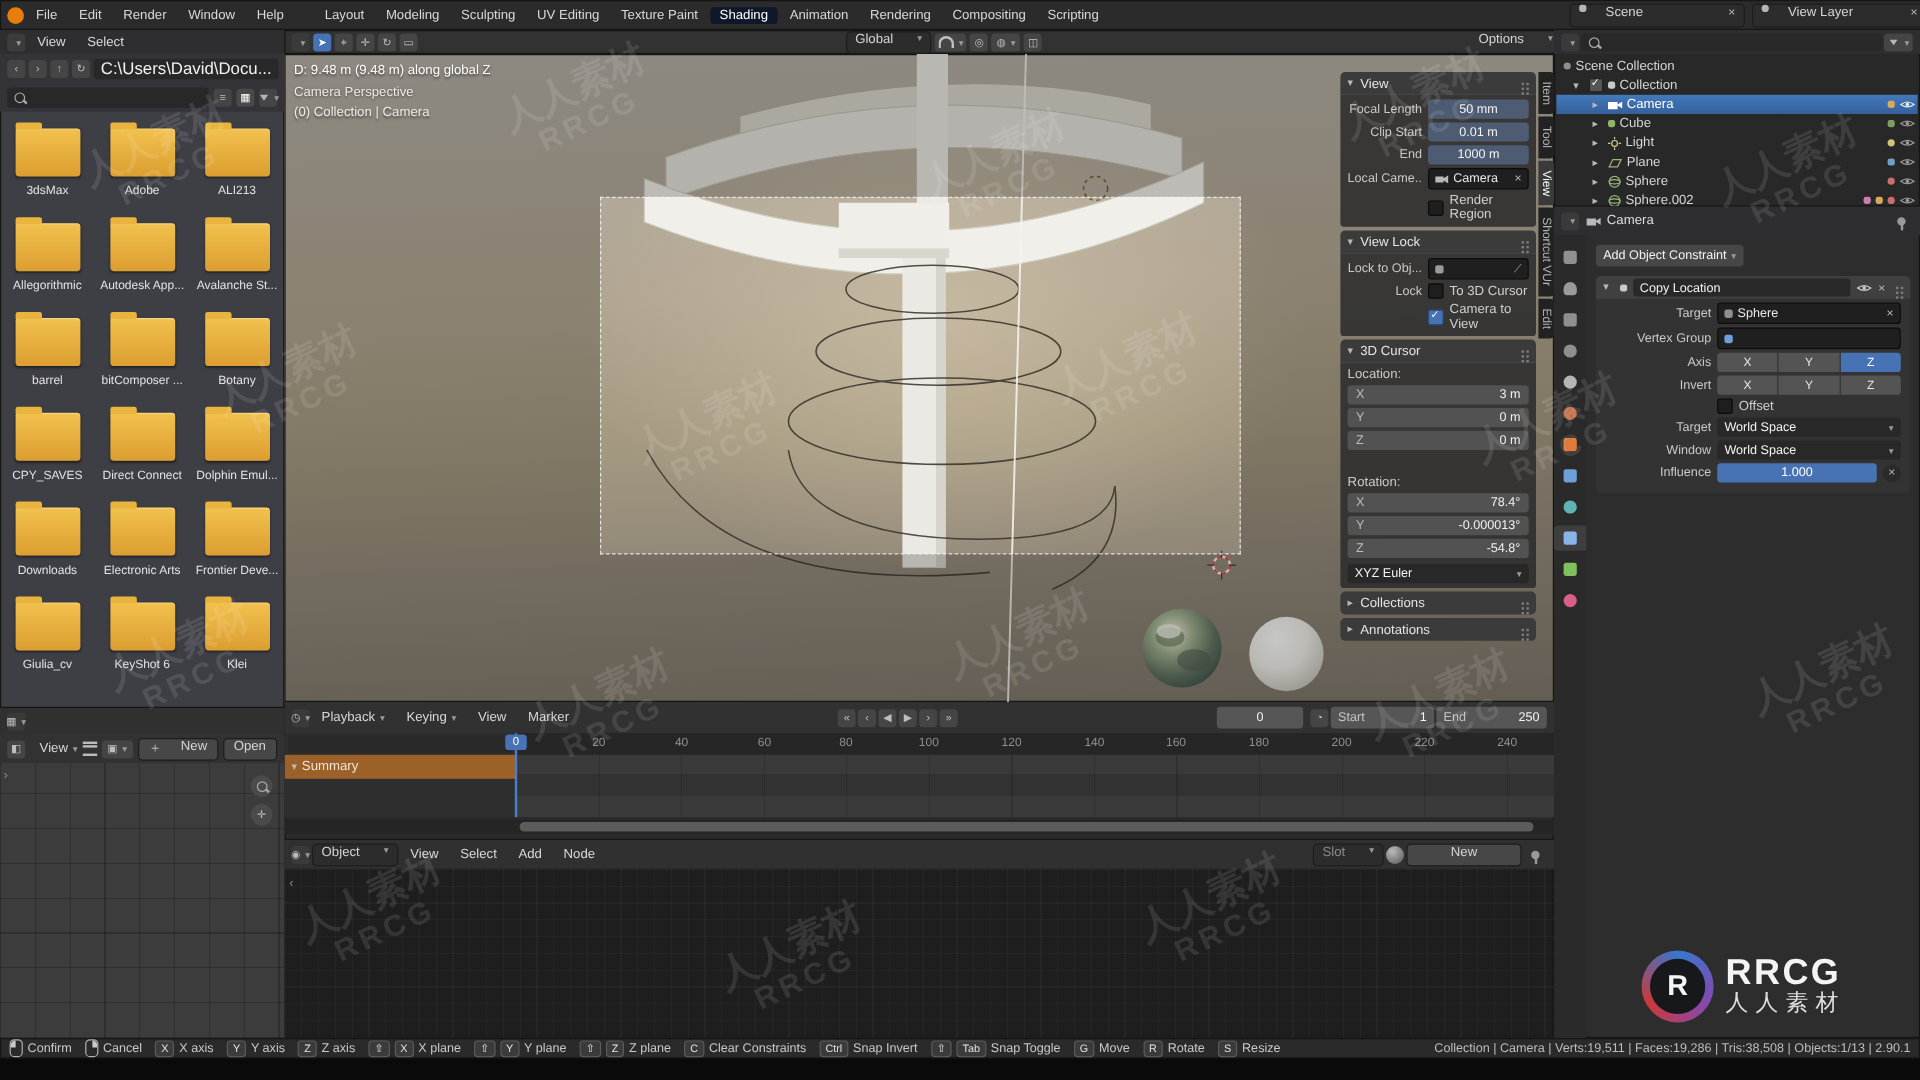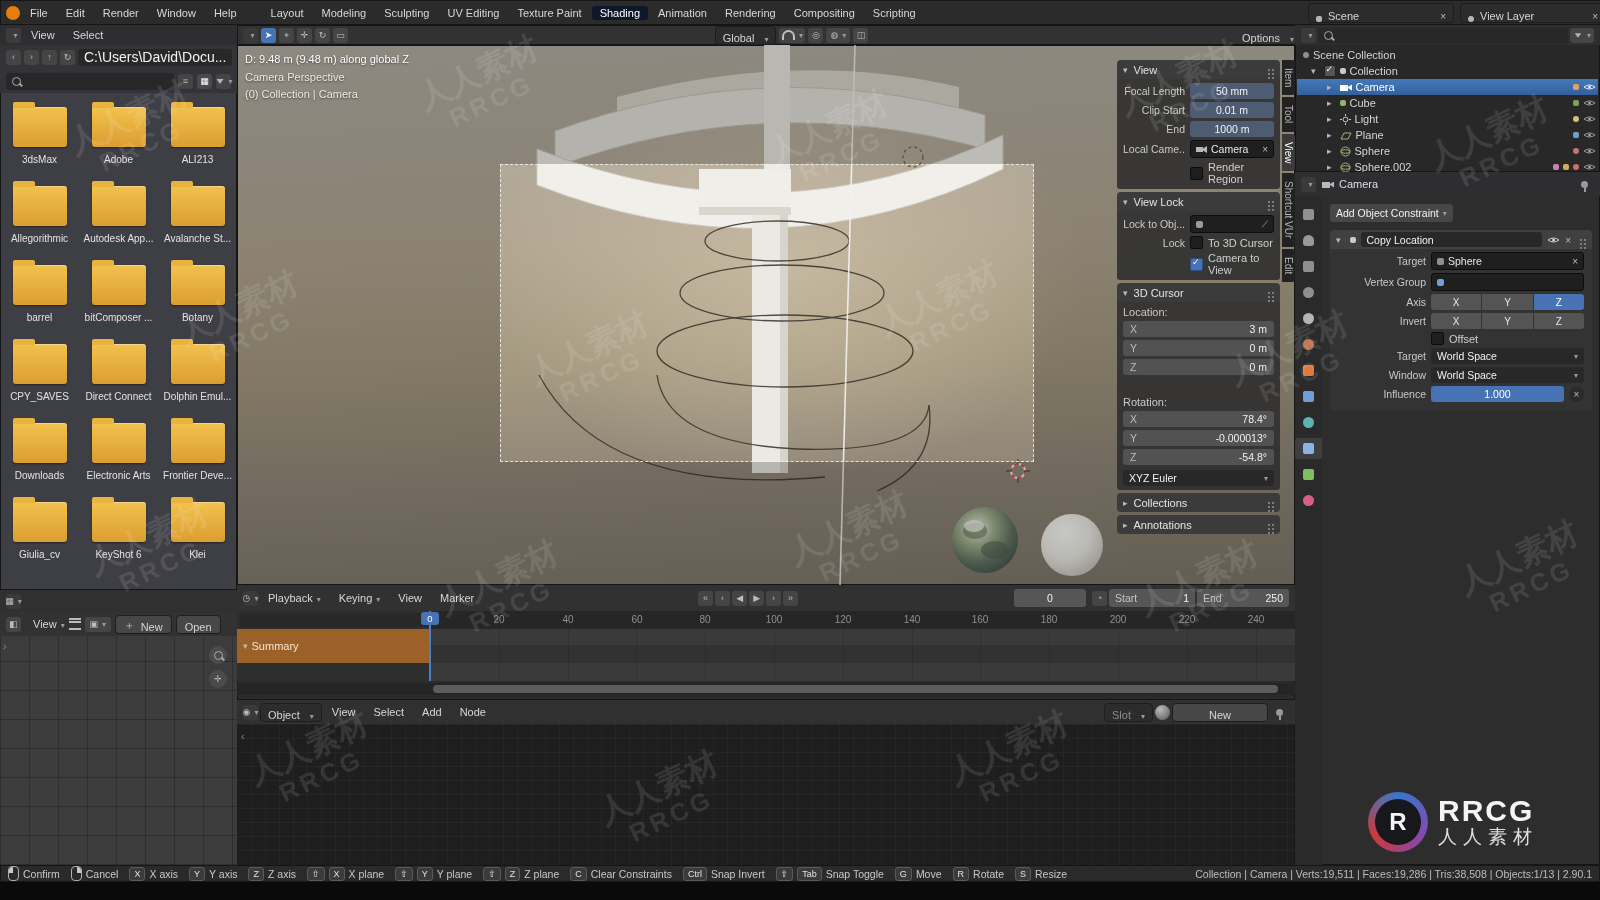--- a/index.html
+++ b/index.html
@@ -7,21 +7,21 @@
     font-family:"Liberation Sans","DejaVu Sans",sans-serif;font-size:11px;color:#ccc;user-select:none}
   .ed{position:absolute;overflow:hidden;box-shadow:inset 0 0 0 1px #161616}
   .hdr{display:flex;align-items:center;background:#313131;padding:0 6px;gap:2px}
   .menu{padding:1px 8px;color:#d8d8d8;white-space:nowrap;border-radius:3px}
   .dd::after{content:"▾";margin-left:4px;font-size:8px;color:#9a9a9a}
   .tri-o::before{content:"▾";margin-right:4px;color:#b9b9b9;font-size:9px}
   .tri-c::before{content:"▸";margin-right:4px;color:#b9b9b9;font-size:9px}
   .spacer{flex:1}
   .gicon{width:15px;height:15px;background:#454545;border-radius:3px;display:inline-flex;align-items:center;justify-content:center;color:#bdbdbd;font-size:9px;flex:0 0 auto}
   .gicon.active{background:#4772b3;color:#fff}
-  .pill{display:inline-flex;align-items:flex-end;background:#2c2c2c;border:1px solid #1d1d1d;border-radius:4px;height:18px;padding:0 7px;gap:6px;color:#d5d5d5;white-space:nowrap}
+  .pill{display:inline-flex;align-items:flex-start;background:#2c2c2c;border:1px solid #1d1d1d;border-radius:4px;height:18px;padding:0 7px;gap:16px;color:#d5d5d5;white-space:nowrap}
   .fld{display:inline-flex;align-items:center;justify-content:center;background:#565656;border-radius:3px;height:16px;padding:0 6px;color:#f2f2f2;font-size:10.5px;white-space:nowrap}
   .fld.blue{background:#4e5c73}
   .fld.dark{background:#282828;justify-content:flex-start}
   .axfld{display:flex;align-items:center;justify-content:space-between;background:#525252;border-radius:3px;height:16px;padding:0 7px;color:#f0f0f0;font-size:10.5px}
   .axfld .ax{color:#bdbdbd}
   .objfld{display:flex;align-items:center;gap:4px;background:#1f1f1f;border:1px solid #0d0d0d;border-radius:3px;height:16px;padding:0 5px;color:#e8e8e8;font-size:10.5px}
   .x-btn::after{content:"×";color:#bbb;font-size:10px}
   .cb{width:11px;height:11px;background:#1e1e1e;border:1px solid #0b0b0b;border-radius:2px;position:relative;flex:0 0 auto}
   .cb.on{background:#4772b3;border-color:#2c4e85}
   .cb.on::after{content:"✓";position:absolute;left:1px;top:-2px;font-size:9px;color:#fff}
@@ -683,21 +683,21 @@
       <span class="tick" style="left:482px">140</span>
       <span class="tick" style="left:550px">160</span>
       <span class="tick" style="left:619px">180</span>
       <span class="tick" style="left:688px">200</span>
       <span class="tick" style="left:757px">220</span>
       <span class="tick" style="left:826px">240</span>
     </div>
 
     <div style="position:absolute;left:0;top:26px;width:193px;height:70px;background:#2e2e2e">
       <div class="fld dark" style="margin:2px 3px;height:14px;display:flex"></div>
-      <div class="tri-o" style="display:flex;align-items:center;height:34px;background:#9c6128;color:#f4e4d2;padding:0 6px">
+      <div class="tri-o" style="display:flex;align-items:center;height:20px;background:#9c6128;color:#f4e4d2;padding:0 6px">
           <span>Summary</span>
         </div>
     </div>
 
     <div style="position:absolute;left:193px;top:44px;width:865px;height:52px;background:#3a3a3a;
          background-image:repeating-linear-gradient(90deg,rgba(0,0,0,.16) 0 1px,transparent 1px 68.8px)">
       <div style="position:absolute;left:0;top:16px;width:100%;height:18px;background:rgba(0,0,0,.12)"></div>
     </div>
 
     <div style="position:absolute;left:192px;top:26px;width:2px;height:70px;background:#4b80c8"></div>

